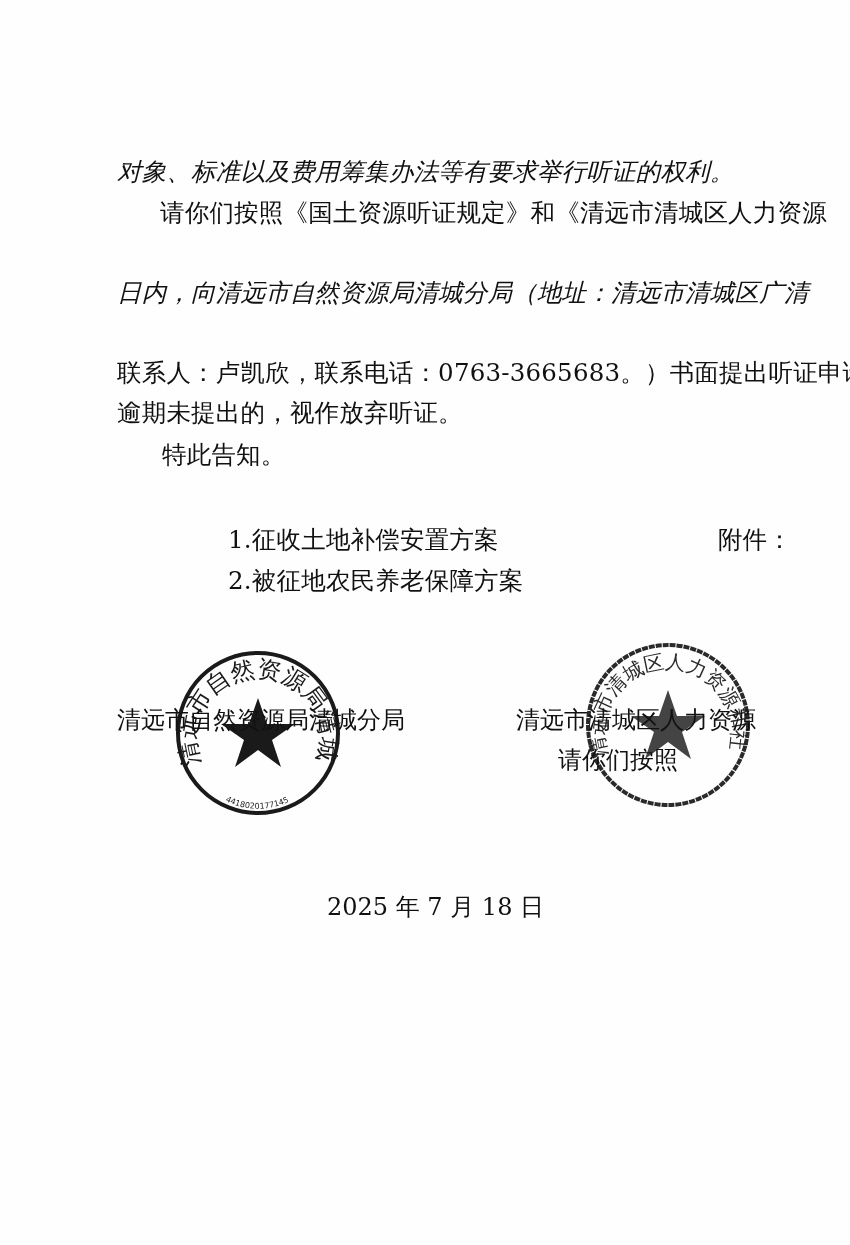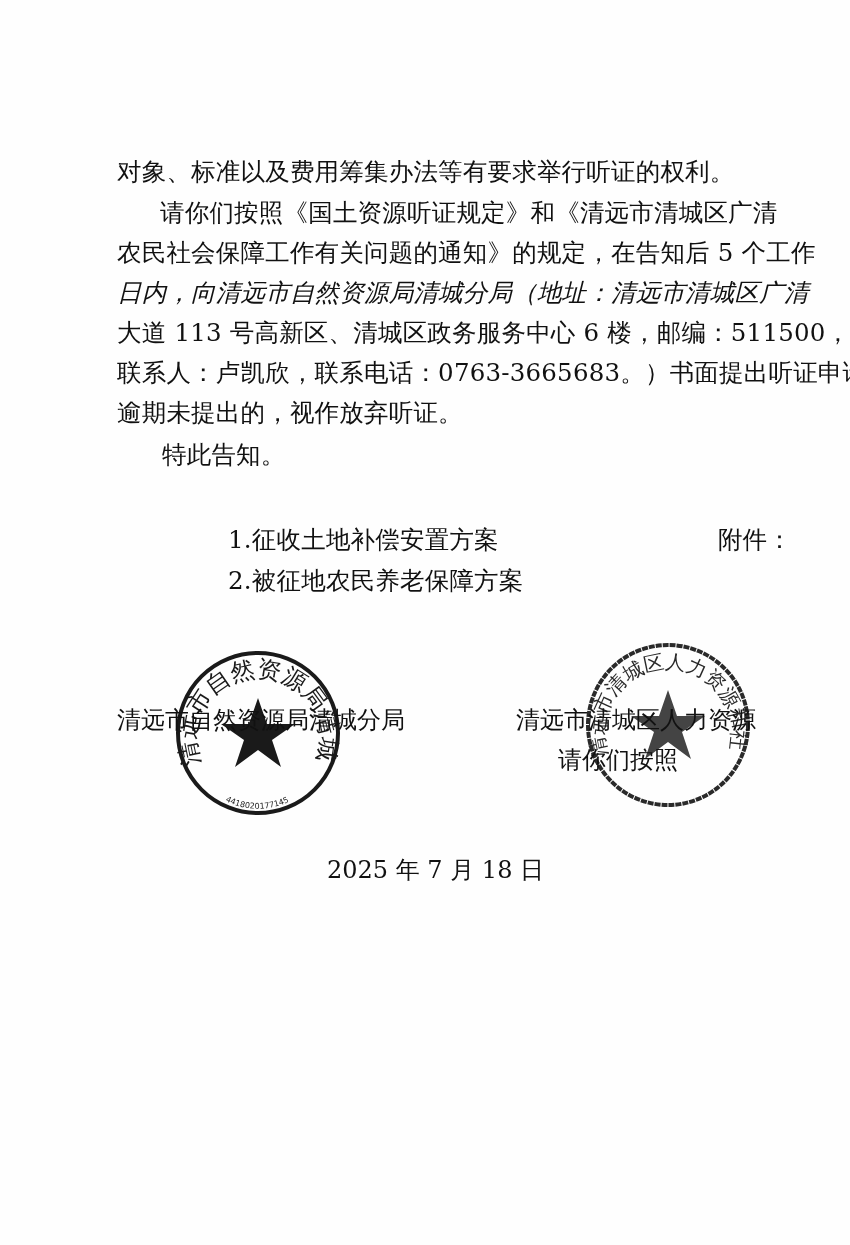--- a/index.html
+++ b/index.html
@@ -4,32 +4,30 @@
 <style>
   html, body { margin: 0; padding: 0; background: #ffffff; }
   body { width: 850px; height: 1245px; position: relative; overflow: hidden;
          font-family: "DejaVu Serif", "Liberation Serif", serif; color: #111; }
   .page { position: absolute; left: 0; top: 0; width: 850px; height: 1245px; background: #fefefe; }
   .line { position: absolute; left: 117px; width: 630px; font-size: 24.5px; line-height: 30px;
           white-space: nowrap; letter-spacing: 0.2px; }
   .seal { position: absolute; }
   .seal svg { display: block; }
   .sig { position: absolute; font-size: 24px; line-height: 30px; white-space: nowrap; }
-  .date { position: absolute; left: 327px; top: 855px; font-size: 24px; line-height: 30px; white-space: nowrap; }
+  .date { position: absolute; left: 327px; top: 892px; font-size: 24px; line-height: 30px; white-space: nowrap; }
 </style>
 </head>
 <body>
 
 <div class="page">
 
-  <div class="line" style="top:157px;">对象、标准以及费用筹集办法等有要求举行听证的权利。</div>
-  <div class="line" style="top:198px; left:160px;">请你们按照《国土资源听证规定》和《清远市清城区广清</div>
-  <div class="line" style="top:238px;">农民社会保障工作有关问题的通知》的规定，在告知后 5 个工作</div>
+  <div class="line" style="top:157px;font-style:italic;">对象、标准以及费用筹集办法等有要求举行听证的权利。</div>
+  <div class="line" style="top:198px; left:160px;">请你们按照《国土资源听证规定》和《清远市清城区人力资源</div>
   <div class="line" style="top:278px;font-style:italic;">日内，向清远市自然资源局清城分局（地址：清远市清城区广清</div>
-  <div class="line" style="top:318px;">大道 113 号高新区、清城区政务服务中心 6 楼，邮编：511500，</div>
   <div class="line" style="top:358px;">联系人：卢凯欣，联系电话：0763-3665683。）书面提出听证申请；</div>
   <div class="line" style="top:440px; left:162px;">特此告知。</div>
 
   <div class="line" style="top:398px;">逾期未提出的，视作放弃听证。</div>
 
   <div class="line" style="top:525px; left:162px;text-align:right;">附件：</div>
   <div class="line" style="top:525px; left:228px;">1.征收土地补偿安置方案</div>
   <div class="line" style="top:566px; left:228px;">2.被征地农民养老保障方案</div>
 
   <div class="seal" style="left:173px; top:648px;">

